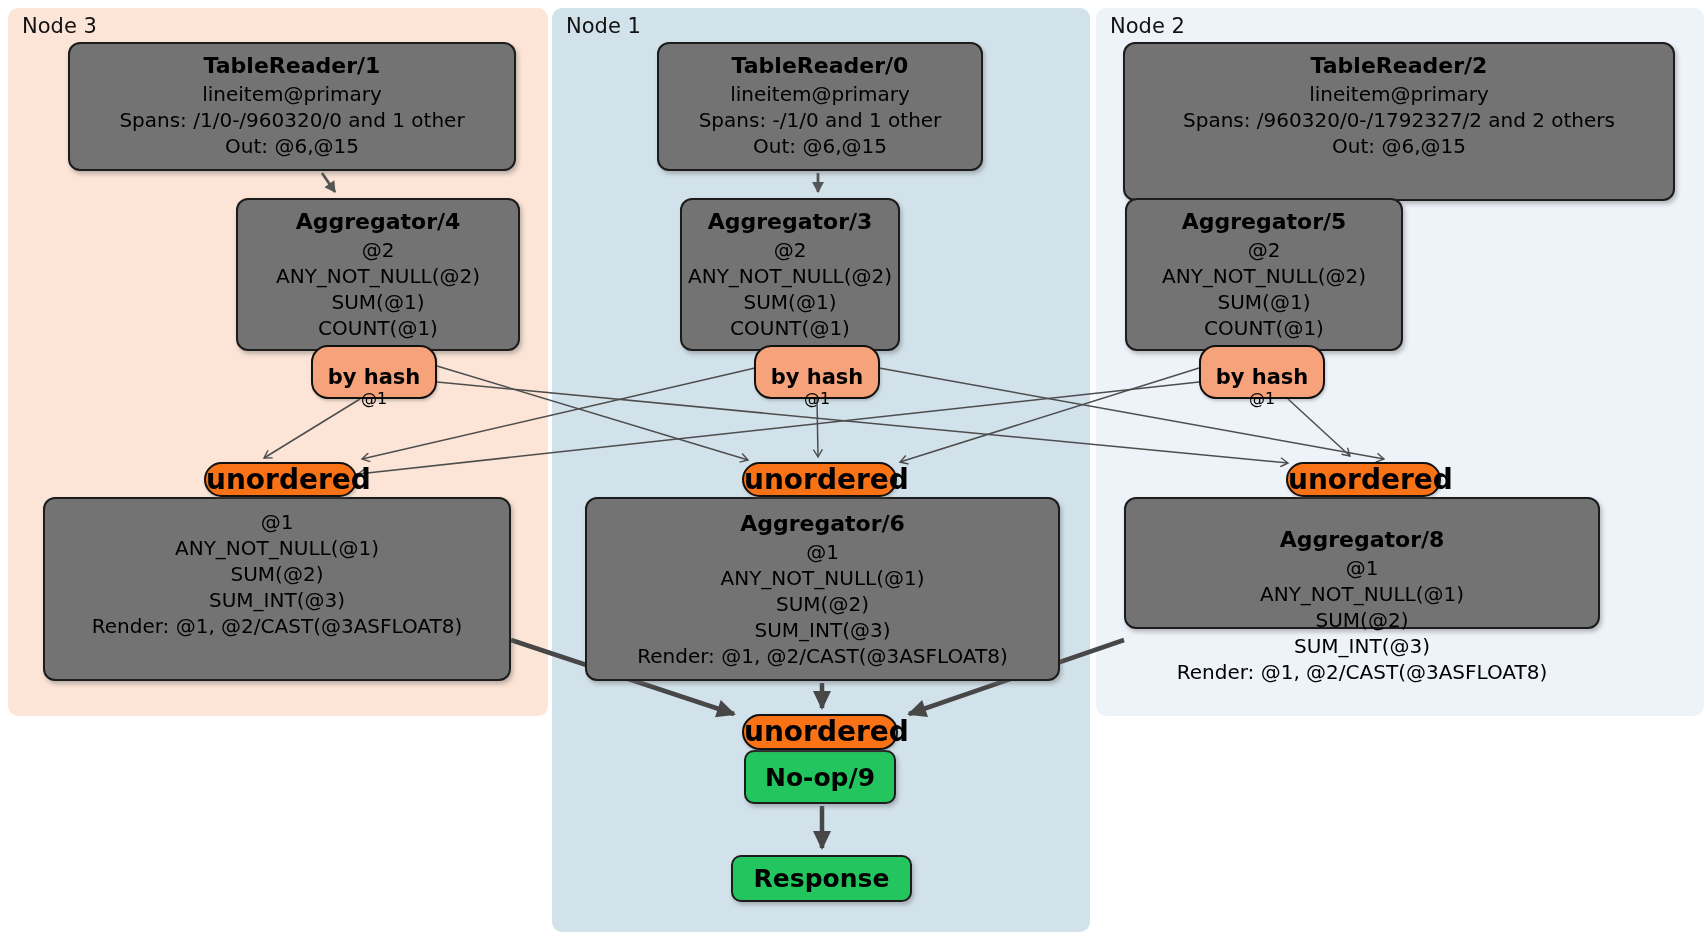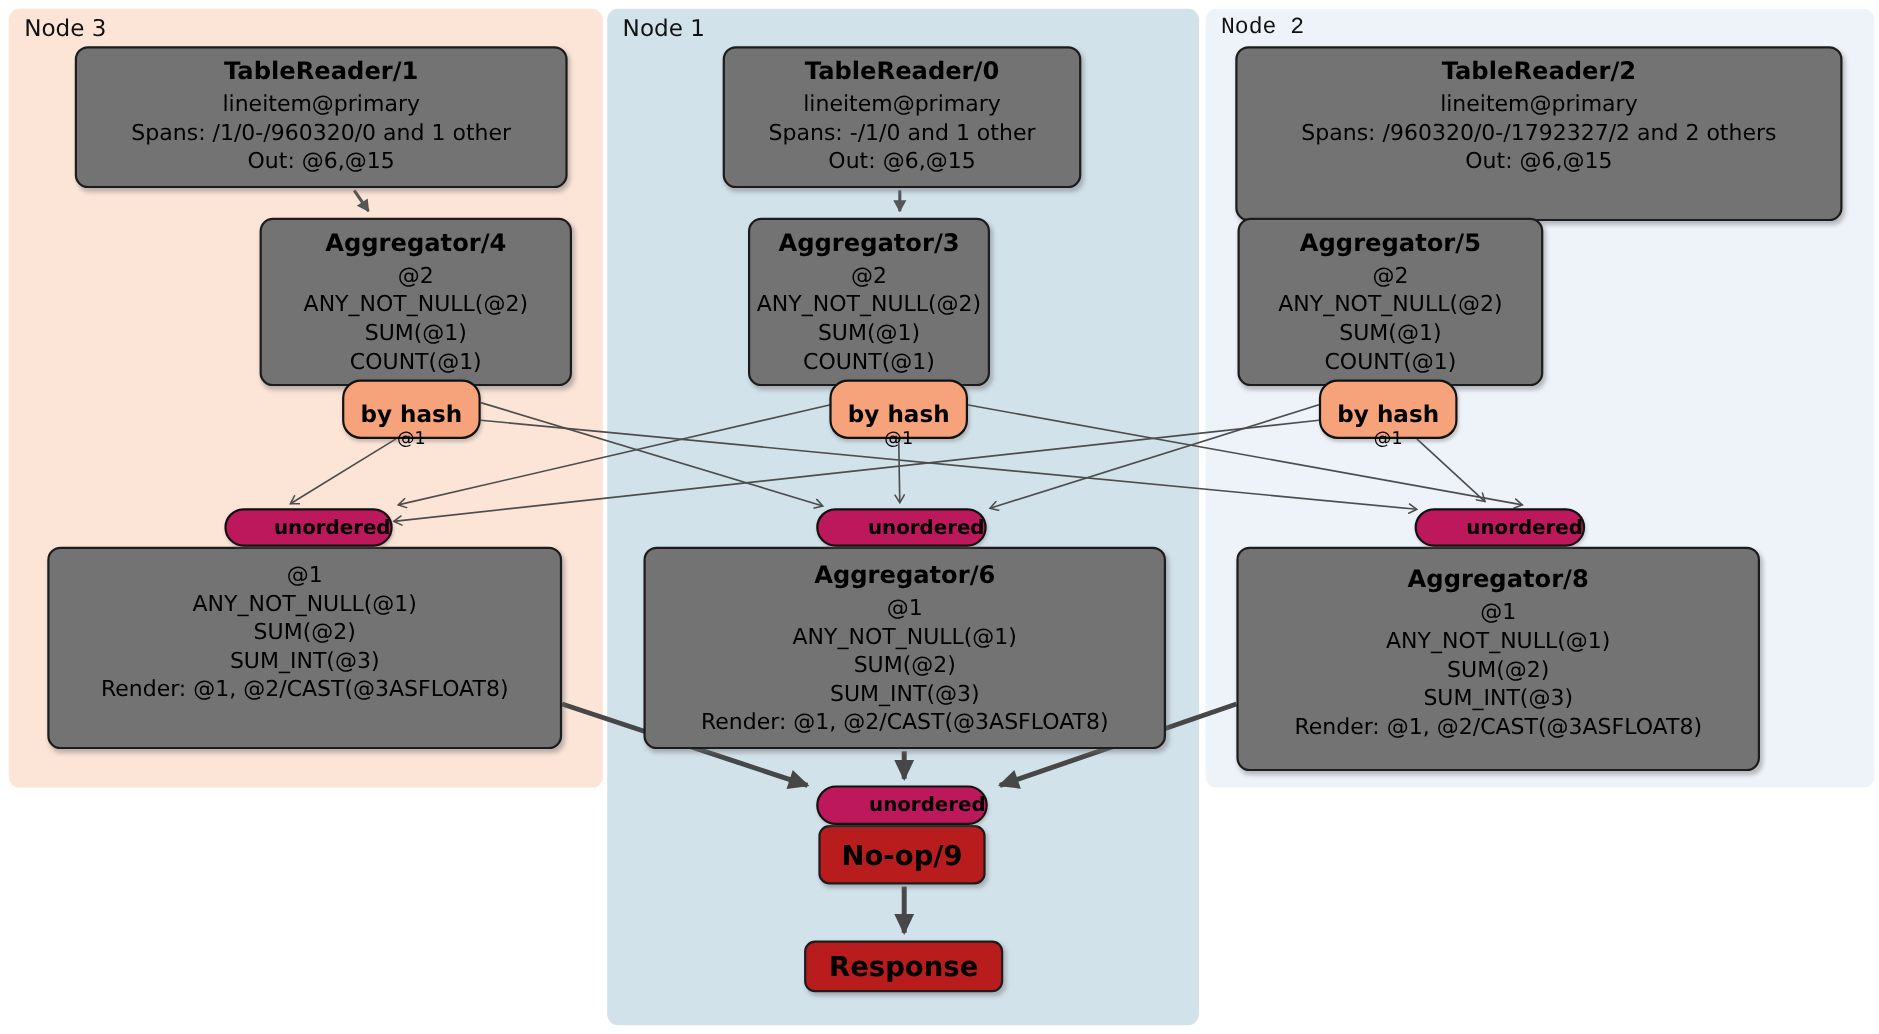--- a/index.html
+++ b/index.html
@@ -14,40 +14,40 @@
   .box{position:absolute;z-index:3;background:#737373;border:2px solid #1c1c1c;border-radius:12px;
        box-shadow:2px 3px 4px rgba(110,110,110,.45);text-align:center;box-sizing:border-box;padding-top:7px;}
   .box-title{font-weight:bold;font-size:22px;line-height:30px;}
   .box-line{font-size:20px;line-height:26px;}
 
   .router{position:absolute;z-index:4;background:#f6a27a;border:2px solid #111;border-radius:17px;
           text-align:center;box-sizing:border-box;padding-top:18px;box-shadow:1px 2px 3px rgba(110,110,110,.35);}
   .router-title{font-weight:bold;font-size:21px;line-height:24px;}
   .router-sub{font-size:16px;line-height:20px;}
 
-  .stream{position:absolute;z-index:4;background:#be185d;border:2px solid #111;border-radius:18px;
-          text-align:right;box-sizing:border-box;font-weight:bold;font-size:18px;line-height:31px;
+  .stream{position:absolute;z-index:4;background:#f97316;border:2px solid #111;border-radius:18px;
+          text-align:right;box-sizing:border-box;font-weight:bold;font-size:28px;line-height:31px;
           box-shadow:1px 2px 3px rgba(110,110,110,.35);}
 
-  .final-box{position:absolute;z-index:3;background:#b91c1c;border:2px solid #1c1c1c;border-radius:10px;
+  .final-box{position:absolute;z-index:3;background:#22c55e;border:2px solid #1c1c1c;border-radius:10px;
              box-shadow:2px 3px 4px rgba(110,110,110,.45);display:flex;align-items:center;justify-content:center;
              font-weight:bold;box-sizing:border-box;}
 </style>
 </head>
 <body>
 
 <div class="canvas">
 
   <div class="region" style="left:8px;top:8px;width:540px;height:708px;background:#fce4d6;"></div>
   <div class="region" style="left:552px;top:8px;width:538px;height:924px;background:#d2e2eb;"></div>
   <div class="region" style="left:1096px;top:8px;width:608px;height:708px;background:#eef3fa;"></div>
 
   <div class="region-label" style="left:22px;top:14px;">Node 3</div>
   <div class="region-label" style="left:566px;top:14px;">Node 1</div>
-  <div class="region-label" style="left:1110px;top:14px;font-family:Liberation Mono, monospace;">Node 2</div>
+  <div class="region-label" style="left:1110px;top:14px;">Node 2</div>
 
   <svg class="edges" width="1708" height="940">
     <defs>
       <marker id="m-thin" markerWidth="10" markerHeight="10" refX="8" refY="5" orient="auto" markerUnits="userSpaceOnUse">
         <path d="M0.5,0.5 L8,5 L0.5,9.5" fill="none" stroke="#4d4d4d" stroke-width="1.4"></path>
       </marker>
       <marker id="m-mid" markerWidth="14" markerHeight="14" refX="11" refY="7" orient="auto" markerUnits="userSpaceOnUse">
         <path d="M1,1 L12,7 L1,13 z" fill="#555"></path>
       </marker>
       <marker id="m-thick" markerWidth="22" markerHeight="20" refX="18" refY="10" orient="auto" markerUnits="userSpaceOnUse">
@@ -147,21 +147,21 @@
     <div class="box-line">Render: @1, @2/CAST(@3ASFLOAT8)</div>
   </div>
   <div class="box" style="left:585px;top:497px;width:475px;height:184px;padding-top:10px;">
     <div class="box-title">Aggregator/6</div>
     <div class="box-line">@1</div>
     <div class="box-line">ANY_NOT_NULL(@1)</div>
     <div class="box-line">SUM(@2)</div>
     <div class="box-line">SUM_INT(@3)</div>
     <div class="box-line">Render: @1, @2/CAST(@3ASFLOAT8)</div>
   </div>
-  <div class="box" style="left:1124px;top:497px;width:476px;height:204px;padding-top:14px;">
+  <div class="box" style="left:1124px;top:497px;width:476px;height:132px;padding-top:26px;">
     <div class="box-title">Aggregator/8</div>
     <div class="box-line">@1</div>
     <div class="box-line">ANY_NOT_NULL(@1)</div>
     <div class="box-line">SUM(@2)</div>
     <div class="box-line">SUM_INT(@3)</div>
     <div class="box-line">Render: @1, @2/CAST(@3ASFLOAT8)</div>
   </div>
 
   <div class="stream" style="left:742px;top:714px;width:156px;height:36px;">unordered</div>
   <div class="final-box" style="left:744px;top:750px;width:152px;height:54px;font-size:25px;">No-op/9</div>

